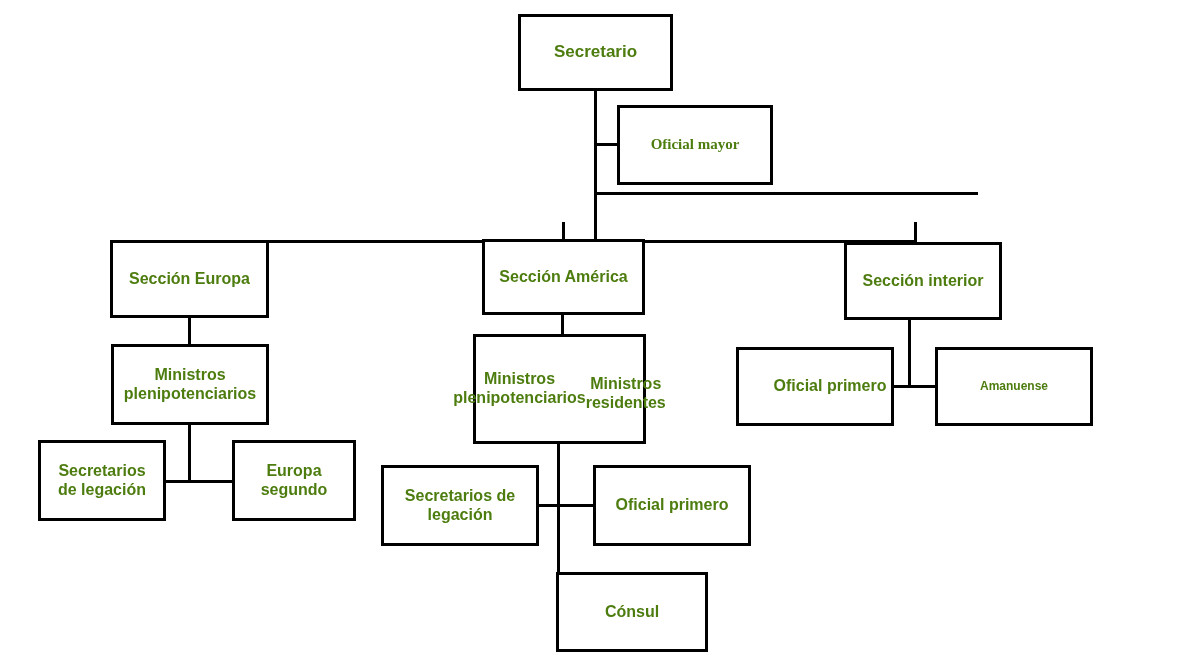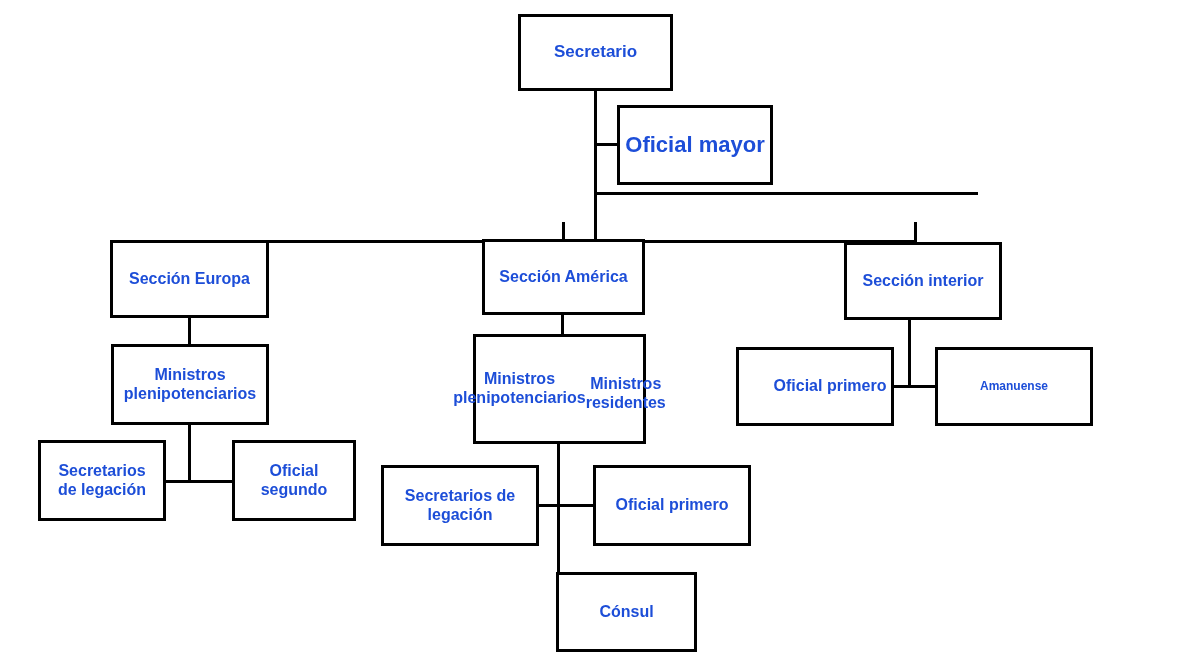--- a/index.html
+++ b/index.html
@@ -21,21 +21,21 @@
   .node {
     position: absolute;
     box-sizing: border-box;
     background: #ffffff;
     border: 3px solid #000000;
     display: flex;
     align-items: center;
     justify-content: center;
     text-align: center;
     font-weight: bold;
-    color: #1d4ed8;
+    color: #4d7c0f;
     line-height: 1.18;
     z-index: 3;
     padding: 2px 4px;
   }
   .node .label-line {
     display: block;
   }
   .node .stack {
     display: flex;
     flex-direction: row;
@@ -83,21 +83,21 @@
   <div class="conn h" style="left:536px; top:504px; width:60px;"></div>
   <div class="conn h" style="left:557px; top:572px; width:4px;"></div>
 
   <div class="conn v" style="left:908px; top:318px; height:68px;"></div>
   <div class="conn h" style="left:890px; top:385px; width:50px;"></div>
 
   <div class="node" style="left:518px; top:14px; width:155px; height:77px; font-size:17px;">
     <span class="label-line">Secretario</span>
   </div>
 
-  <div class="node" style="left:617px; top:105px; width:156px; height:80px; font-size:22px;">
+  <div class="node" style="left:617px; top:105px; width:156px; height:80px; font-size:15px;font-family:Liberation Serif, serif;">
     <span class="label-line">Oficial mayor</span>
   </div>
 
 
   <div class="node" style="left:110px; top:240px; width:159px; height:78px; font-size:16px;">
     <span class="label-line">Sección Europa</span>
   </div>
 
   <div class="node" style="left:482px; top:239px; width:163px; height:76px; font-size:16px;">
     <span class="label-line">Sección América</span>
@@ -134,40 +134,40 @@
       <span class="grp">
         <span class="label-line">Secretarios</span>
         <span class="label-line">de legación</span>
       </span>
     </span>
   </div>
 
   <div class="node" style="left:232px; top:440px; width:124px; height:81px; font-size:16px;">
     <span class="stack">
       <span class="grp">
-        <span class="label-line">Oficial</span>
+        <span class="label-line">Europa</span>
         <span class="label-line">segundo</span>
       </span>
     </span>
   </div>
 
   <div class="node" style="left:381px; top:465px; width:158px; height:81px; font-size:16px;">
     <span class="stack">
       <span class="grp">
         <span class="label-line">Secretarios de</span>
         <span class="label-line">legación</span>
       </span>
     </span>
   </div>
 
   <div class="node" style="left:593px; top:465px; width:158px; height:81px; font-size:16px;">
     <span class="label-line">Oficial primero</span>
   </div>
 
-  <div class="node" style="left:556px; top:572px; width:141px; height:80px; font-size:16px;">
+  <div class="node" style="left:556px; top:572px; width:152px; height:80px; font-size:16px;">
     <span class="label-line">Cónsul</span>
   </div>
 
   <div class="node" style="left:736px; top:347px; width:158px; height:79px; font-size:16px;padding-left:34px;">
     <span class="label-line">Oficial primero</span>
   </div>
 
   <div class="node" style="left:935px; top:347px; width:158px; height:79px; font-size:12px;">
     <span class="label-line">Amanuense</span>
   </div>

